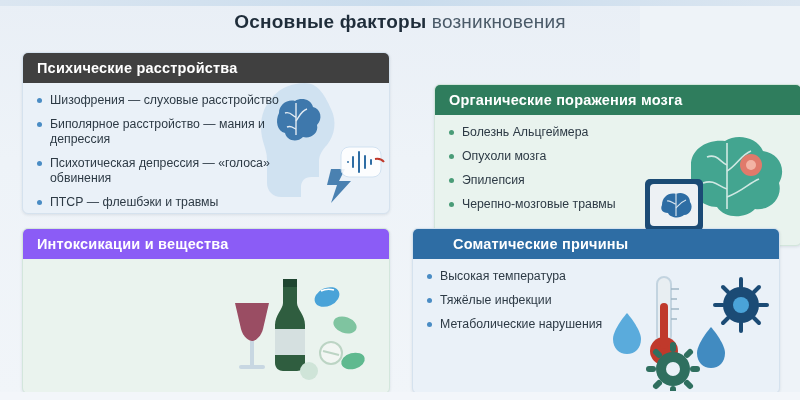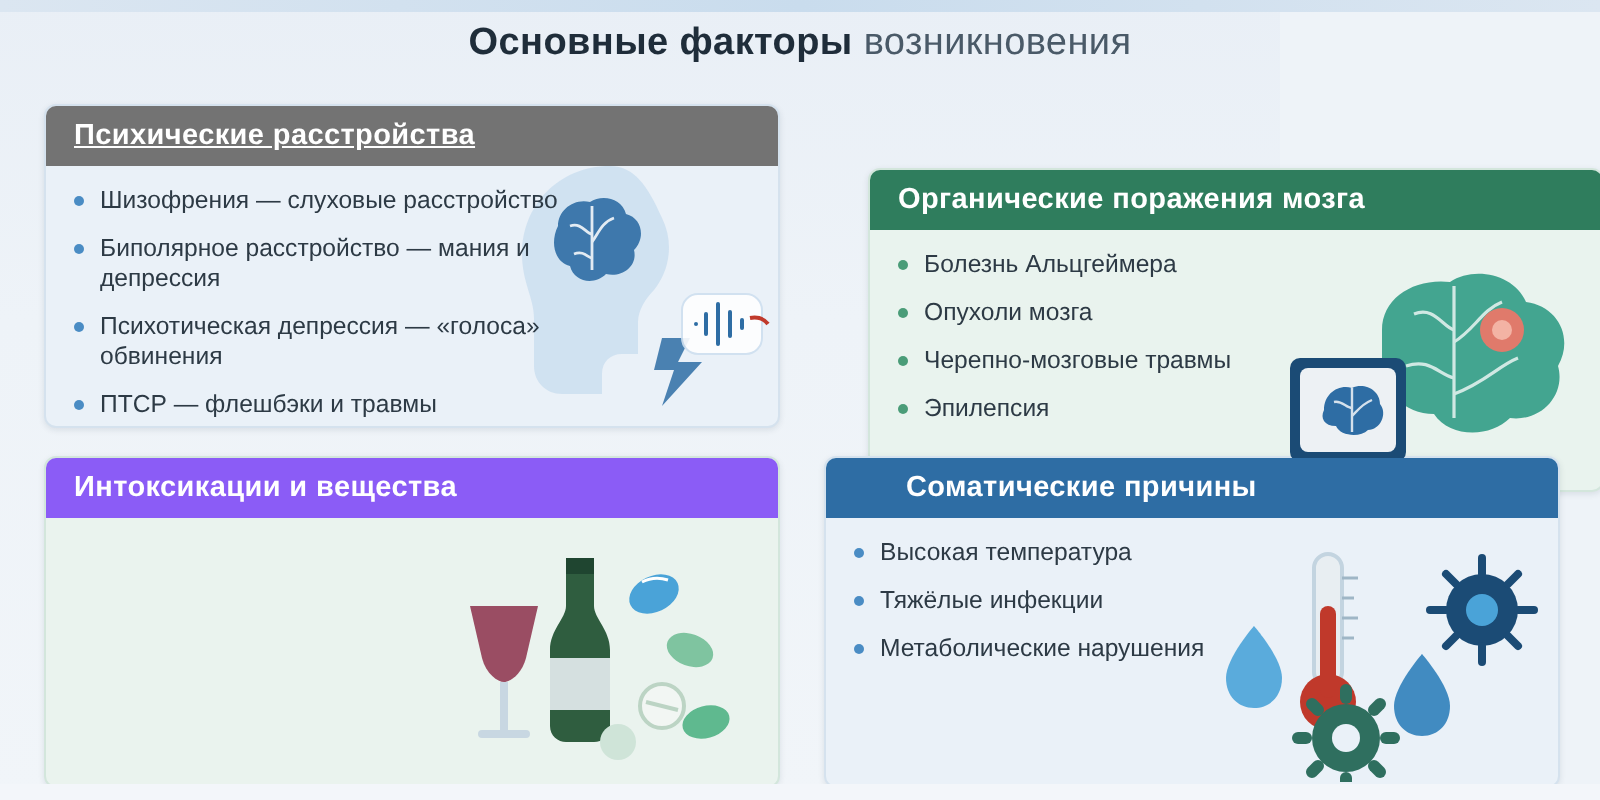--- a/index.html
+++ b/index.html
@@ -101,21 +101,21 @@
     border-radius: 50%;
   }
 
   
   #card-mental {
     left: 0; top: 0;
     width: 366px; height: 160px;
     background: #eaf1f8;
     border: 1px solid #d5e2ee;
   }
-  #card-mental .card-head { background: #737373; text-decoration: underline; }
+  #card-mental .card-head { background: #404040; }
   #card-mental .dot { background: #4a8cc4; }
 
   
   #card-organic {
     left: 412px; top: 0;
     width: 366px; height: 160px;
     background: #e9f3ee;
     border: 1px solid #d3e6dc;
     margin-top: 32px;
   }
@@ -233,22 +233,22 @@
             <g stroke="#ffffff" stroke-width="1.2" fill="none" opacity="0.8">
               <path d="M37 73 L37 95"></path>
               <path d="M28 80 C32 79 34 83 37 83"></path>
               <path d="M47 79 C42 81 40 84 37 87"></path>
             </g>
           </g>
         </svg>
         <ul class="items">
           <li><span class="dot"></span><span>Болезнь Альцгеймера</span></li>
           <li><span class="dot"></span><span>Опухоли мозга</span></li>
+          <li><span class="dot"></span><span>Эпилепсия</span></li>
           <li><span class="dot"></span><span>Черепно-мозговые травмы</span></li>
-          <li><span class="dot"></span><span>Эпилепсия</span></li>
         </ul>
       </div>
     </div>
 
     <div class="card" id="card-intox">
       <div class="card-head">Интоксикации и вещества</div>
       <div class="card-body">
         <svg class="art" id="art-intox" viewBox="0 0 160 122">
           <g>
             <path d="M24 36 L58 36 L52 62 C50 70 44 74 41 74 C38 74 32 70 30 62 Z" fill="#8c2f4a" opacity="0.85"></path>

